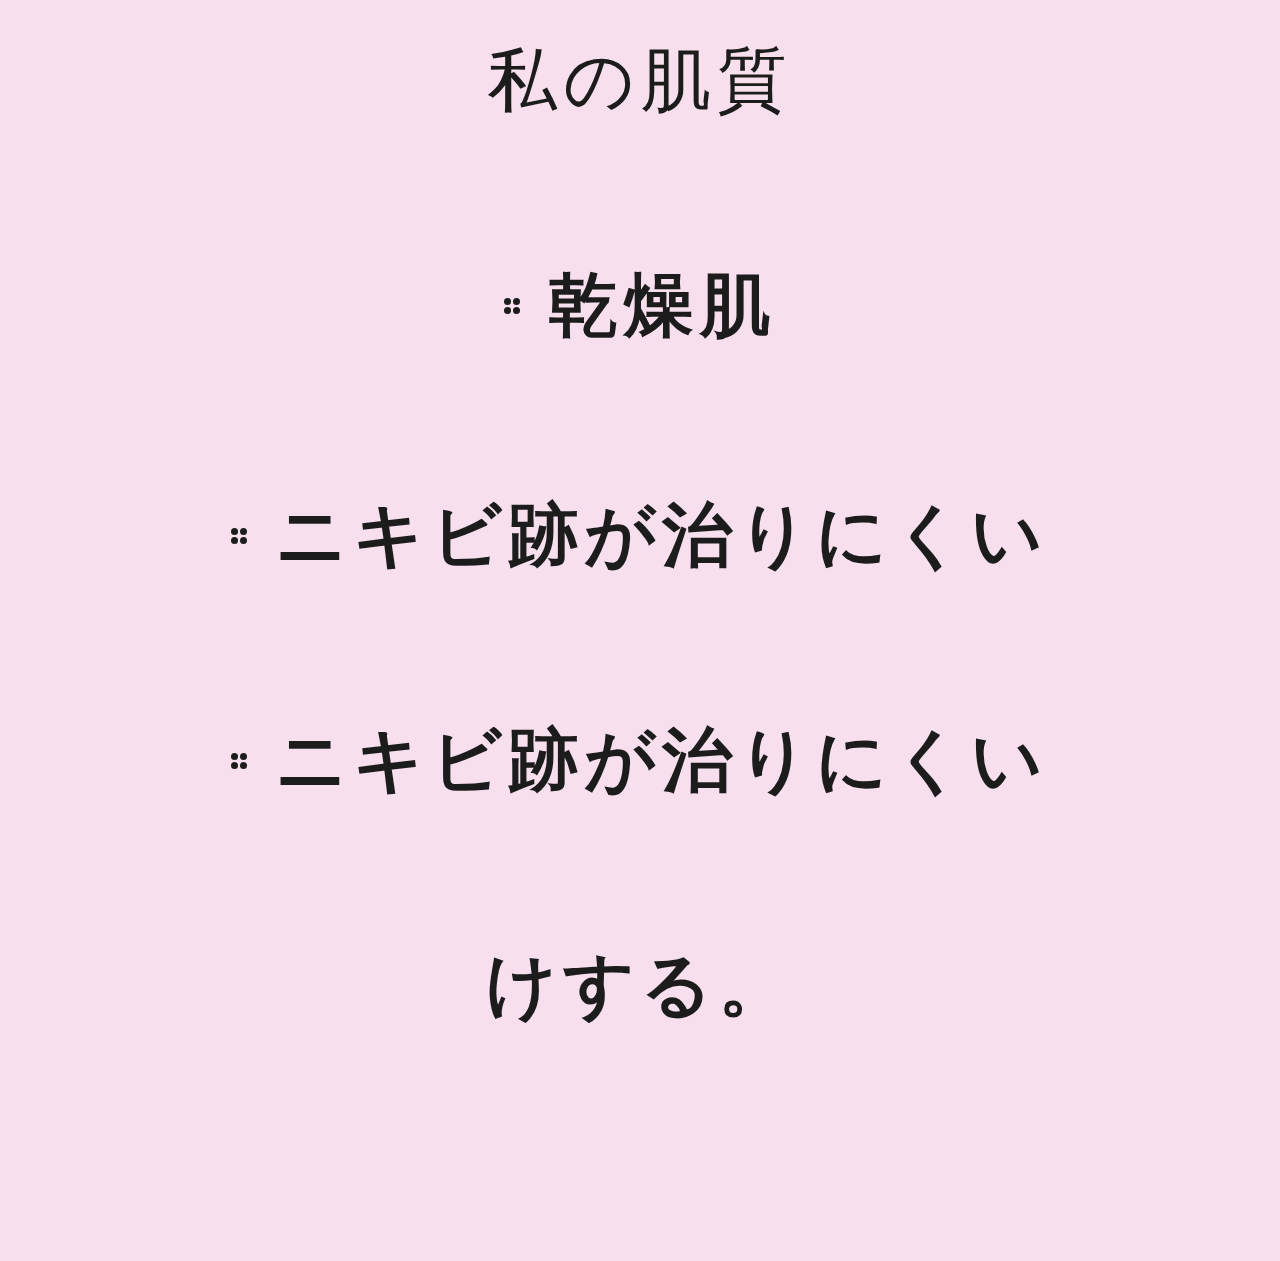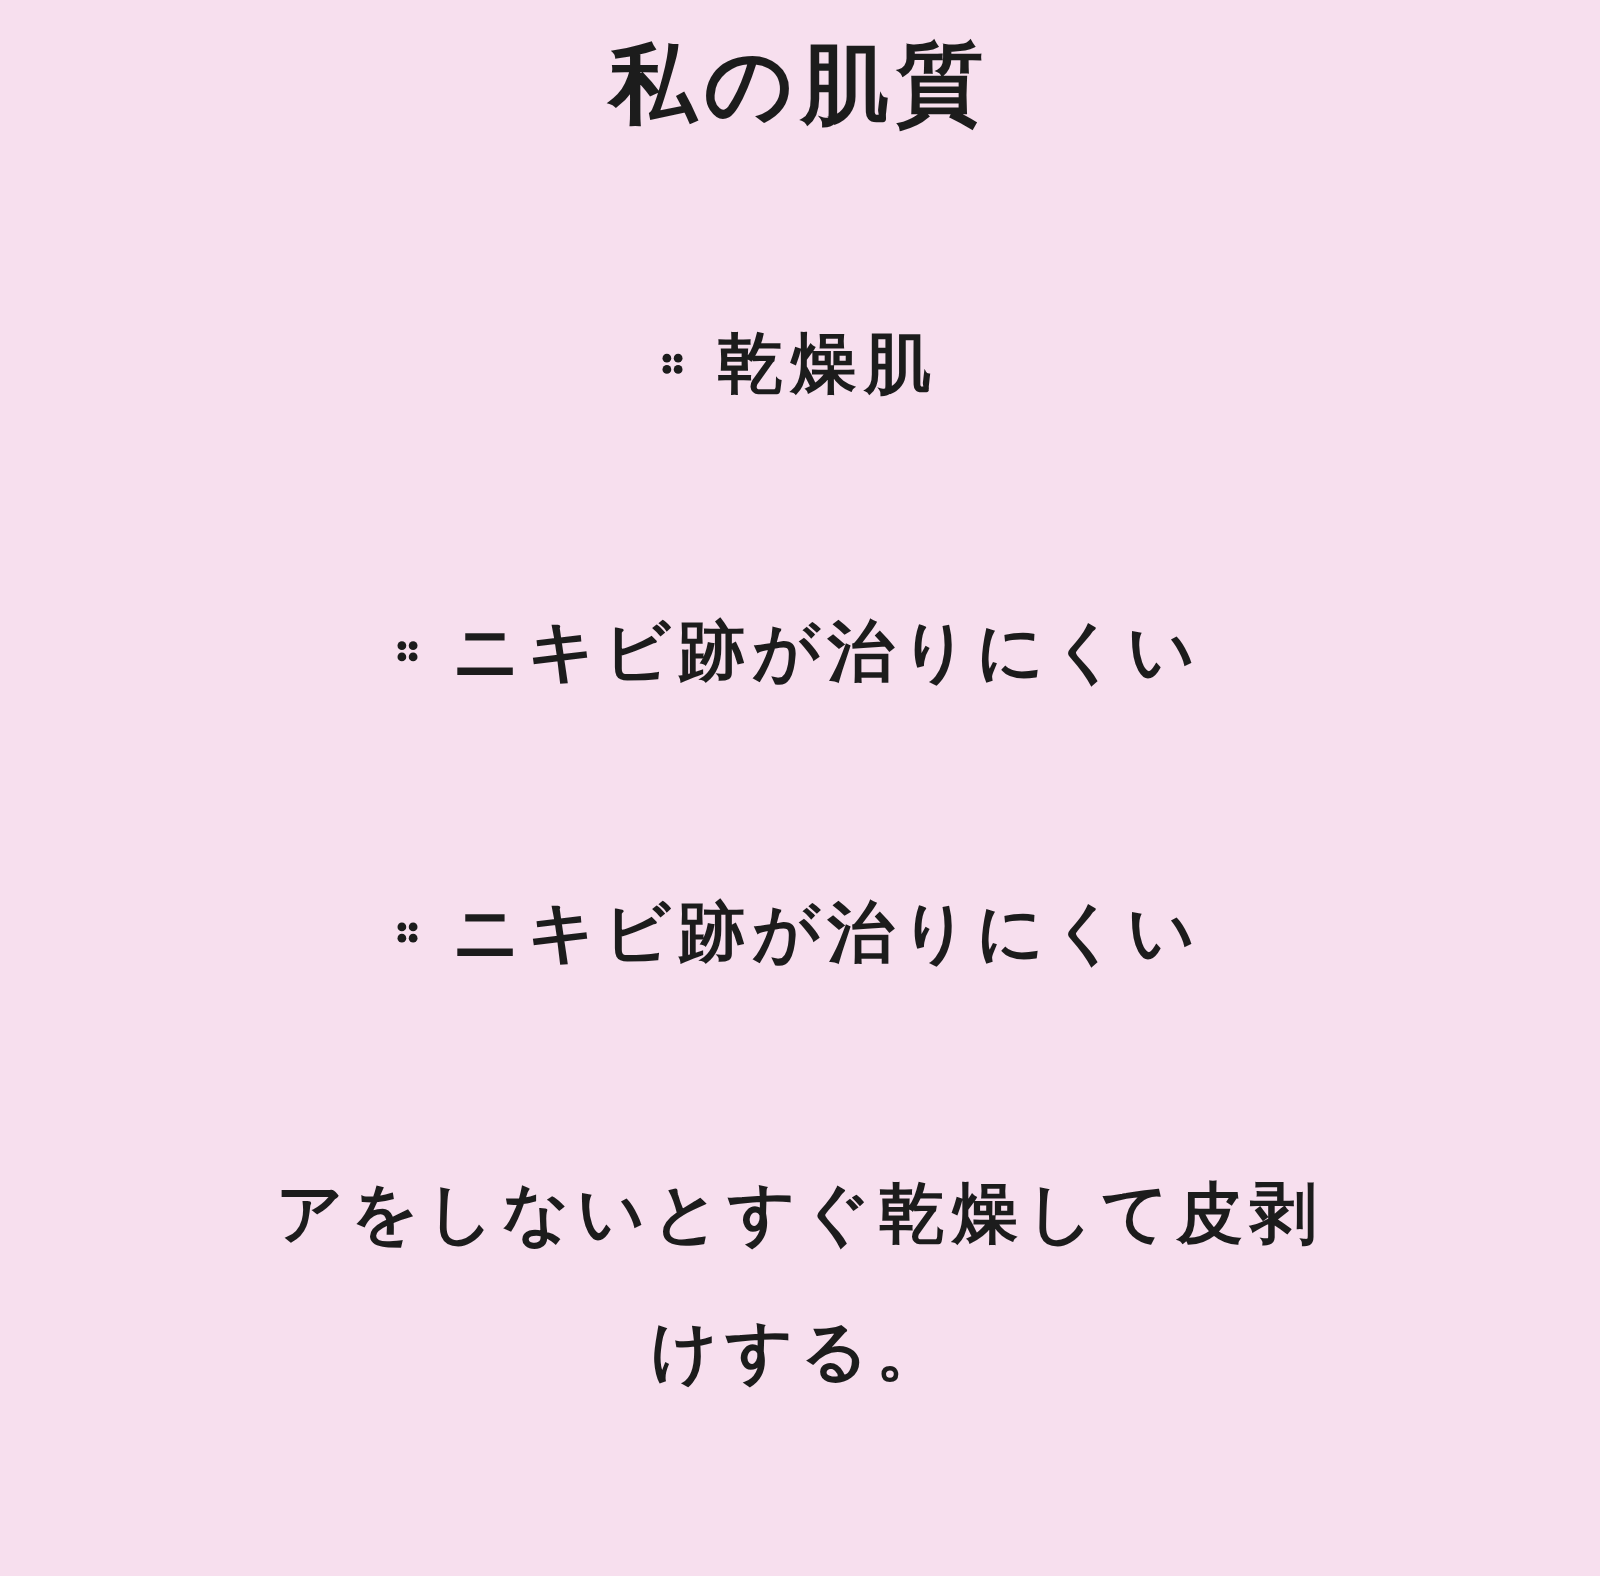--- a/index.html
+++ b/index.html
@@ -15,29 +15,29 @@
     font-weight: 600;
     overflow: hidden;
   }
   .card {
     width: 1140px;
     margin: 0 auto;
     text-align: center;
   }
   .title {
     margin: 0;
-    padding-top: 12px;
+    padding-top: 25px;
     font-size: 70px;
     line-height: 110px;
     letter-spacing: 6px;
-    font-weight: 700;
+    font-weight: 400;
     text-align: center;
   }
   .item {
-    font-size: 53px;
+    font-size: 70px;
     line-height: 110px;
     letter-spacing: 6px;
     text-align: center;
   }
   .item-1 { margin-top: 115px; }
   .item-2 { margin-top: 120px; }
   .item-3 { margin-top: 115px; text-align: center; }
   .item-4 { margin-top: 115px; }
   .line { margin: 0; }
   .bullet {
@@ -92,20 +92,17 @@
           <i></i>
           <i></i>
           <i></i>
           <i></i>
         </span><span>ニキビ跡が治りにくい</span>
     </p>
   </section>
 
   <section class="item item-4">
     <p class="line">
-      <span>アをしないとすぐ乾燥して皮剥</span>
-    </p>
-    <p class="line">
       <span>けする。</span>
     </p>
   </section>
 
 </main>
 
 </body></html>

